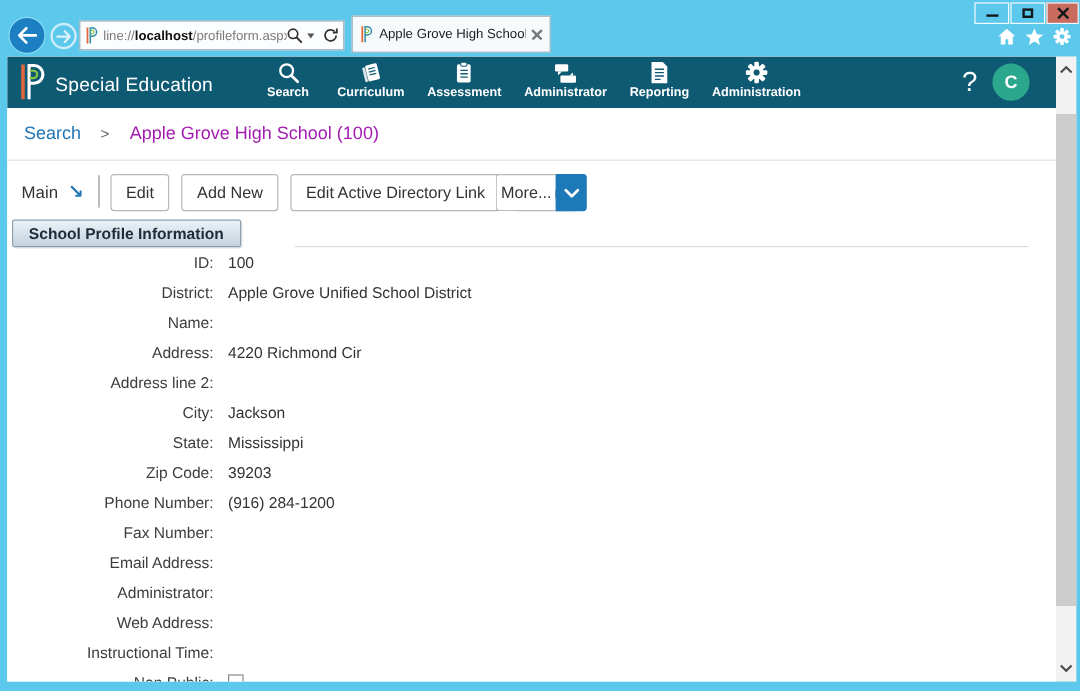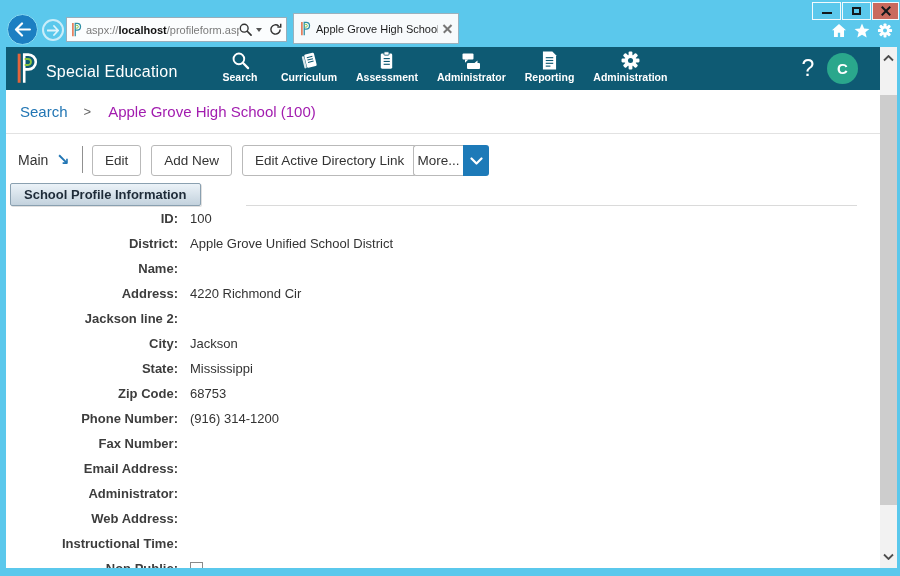--- a/index.html
+++ b/index.html
@@ -75,21 +75,21 @@
     display:flex; align-items:center; justify-content:center; cursor:pointer; }
 
   
   .content { position:absolute; left:0; top:137px; width:874px; height:384px; background:#fff; }
   .section-tab { position:absolute; left:4px; top:-1px; height:23px; padding:0 13px;
     background:linear-gradient(#EBF2F8,#C3D2DD); border:1px solid #8AA0B0; border-radius:2px;
     font-size:13px; font-weight:bold; color:#1E2B38; line-height:21px; box-shadow:1px 1px 0 rgba(0,0,0,.12); z-index:2; }
   .fieldset-line { position:absolute; left:240px; top:21px; width:611px; height:1px; background:#DADADA; }
   .form { position:absolute; left:0; top:22px; width:874px; }
   .form-row { display:flex; height:25px; align-items:center; }
-  .form-label { width:172px; text-align:right; font-size:13px; font-weight:bold; color:#3D3D3D; flex:none; }
+  .form-label { width:172px; text-align:right; font-size:13px; font-weight:normal; color:#3D3D3D; flex:none; }
   .form-value { margin-left:12px; font-size:13px; color:#333; }
   .checkbox { margin-left:12px; width:13px; height:13px; border:1px solid #8A8A8A; background:#FEFEFE; display:inline-block; cursor:pointer; }
 
   
   .scrollbar { position:absolute; left:880px; top:47px; width:17px; height:521px; background:#F2F2F2; }
   .scroll-arrow { position:absolute; left:0; width:17px; height:17px; display:flex; align-items:center; justify-content:center; cursor:pointer; }
   .scroll-arrow.up { top:3px; } .scroll-arrow.down { bottom:3px; }
   .scroll-thumb { position:absolute; left:0; top:48px; width:17px; height:410px; background:#CDCDCD; cursor:pointer; }
 </style>
 </head>
@@ -110,21 +110,21 @@
     </div>
 
     <div class="addressbar">
       <span style="margin-right:4px; display:flex;">
         <svg width="11" height="15" viewBox="0 0 26 34">
           <path d="M4.5 33V1.5" stroke="#E2653C" stroke-width="3.4" fill="none"></path>
           <path d="M10 33V2.5h4.5a8 8 0 0 1 0 16H10" stroke="#2E8FA5" stroke-width="3" fill="none"></path>
           <path d="M10.5 13.8h3.5a3.3 3.3 0 0 0 0-6.6h-3.5" stroke="#8BC53F" stroke-width="2.2" fill="none"></path>
         </svg>
       </span>
-      <span class="url"><span>aspx://</span><b>localhost</b><span>/profileform.aspx?pt:</span></span>
+      <span class="url"><span>line://</span><b>localhost</b><span>/profileform.aspx?pt:</span></span>
       <span class="addr-icons">
         <svg width="13" height="13" viewBox="0 0 14 14">
           <circle cx="5.6" cy="5.6" r="4.2" fill="none" stroke="#333" stroke-width="1.5"></circle>
           <line x1="8.9" y1="8.9" x2="13" y2="13" stroke="#333" stroke-width="1.8" stroke-linecap="round"></line>
         </svg>
         <span class="caret-down"></span>
         <svg width="13" height="13" viewBox="0 0 14 14" style="margin-left:3px;">
           <path d="M12 7a5 5 0 1 1-1.6-3.7" fill="none" stroke="#333" stroke-width="1.6"></path>
           <path d="M12.6 0.8 v3.6 h-3.6" fill="none" stroke="#333" stroke-width="1.6"></path>
         </svg>
@@ -312,38 +312,38 @@
             <span class="form-value">Apple Grove Unified School District</span>
           </div>
           <div class="form-row">
             <span class="form-label">Name:</span>
           </div>
           <div class="form-row">
             <span class="form-label">Address:</span>
             <span class="form-value">4220 Richmond Cir</span>
           </div>
           <div class="form-row">
-            <span class="form-label">Jackson line 2:</span>
+            <span class="form-label">Address line 2:</span>
             <span class="form-value"></span>
           </div>
           <div class="form-row">
             <span class="form-label">City:</span>
             <span class="form-value">Jackson</span>
           </div>
           <div class="form-row">
             <span class="form-label">State:</span>
             <span class="form-value">Mississippi</span>
           </div>
           <div class="form-row">
             <span class="form-label">Zip Code:</span>
-            <span class="form-value">68753</span>
+            <span class="form-value">39203</span>
           </div>
           <div class="form-row">
             <span class="form-label">Phone Number:</span>
-            <span class="form-value">(916) 314-1200</span>
+            <span class="form-value">(916) 284-1200</span>
           </div>
           <div class="form-row">
             <span class="form-label">Fax Number:</span>
             <span class="form-value"></span>
           </div>
           <div class="form-row">
             <span class="form-label">Email Address:</span>
             <span class="form-value"></span>
           </div>
           <div class="form-row">

